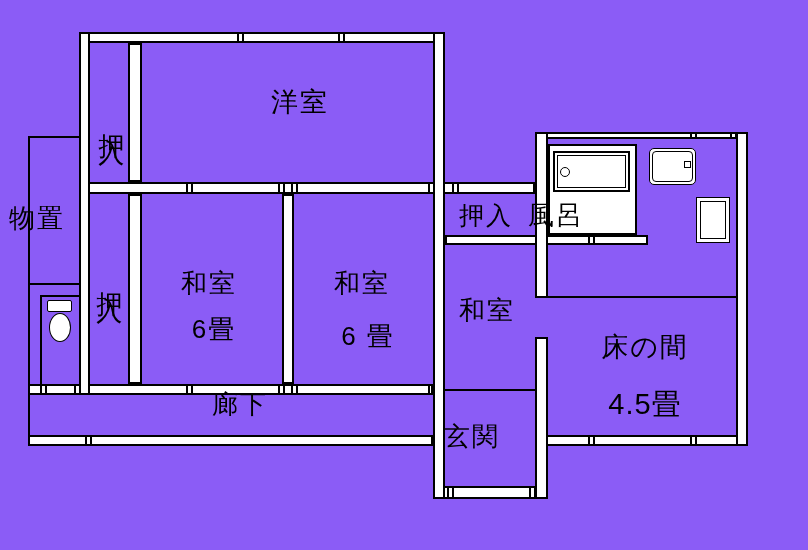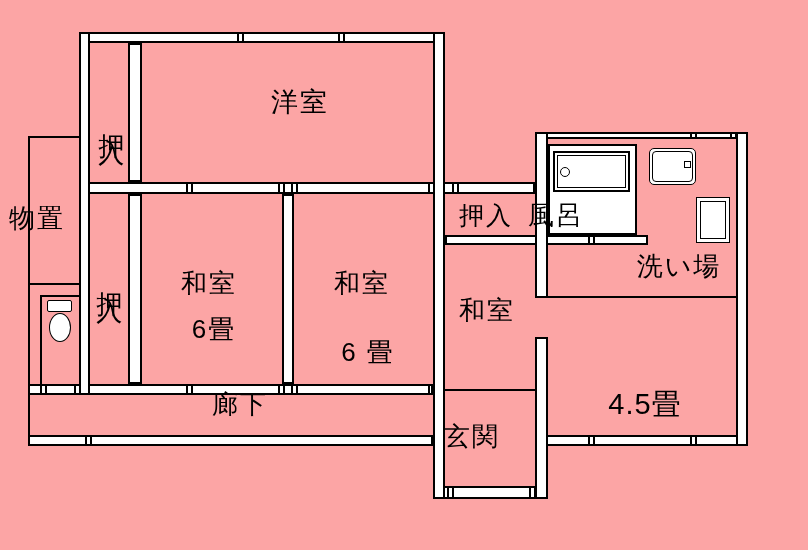--- a/index.html
+++ b/index.html
@@ -1,17 +1,17 @@
 <!DOCTYPE html>
 <html><head>
 <meta charset="utf-8">
 <style>
   html,body{margin:0;padding:0;background:#ffffff;}
   .plan{
-    position:relative;width:808px;height:550px;background:#fca5a5;overflow:hidden;
+    position:relative;width:808px;height:550px;background:#8b5cf6;overflow:hidden;
     font-family:"Liberation Sans","DejaVu Sans",sans-serif;color:#000;
   }
   
   .wall{position:absolute;box-sizing:border-box;border:2px solid #000;background:#fff;}
   
   .line{position:absolute;background:#000;}
   
   .box{position:absolute;box-sizing:border-box;border:2px solid #000;background:#fff;}
   .thin{border-width:1.5px;}
   
@@ -98,26 +98,26 @@
 
   <div class="lbl" style="left:300px;top:102px;font-size:27px">洋室</div>
   <div class="lbl-v" style="left:111px;top:118px">押入</div>
   <div class="lbl" style="left:37px;top:218px">物置</div>
   <div class="lbl-v" style="left:109px;top:276px">押入</div>
 
   <div class="lbl" style="left:209px;top:283px">和室</div>
   <div class="lbl" style="left:214px;top:329px">6畳</div>
 
   <div class="lbl" style="left:362px;top:283px">和室</div>
-  <div class="lbl" style="left:368px;top:352px">6 畳</div>
+  <div class="lbl" style="left:368px;top:336px">6 畳</div>
 
   <div class="lbl" style="left:486px;top:215px;font-size:25px">押入</div>
   <div class="lbl" style="left:487px;top:310px">和室</div>
   <div class="lbl" style="left:472px;top:436px">玄関</div>
 
   <div class="lbl" style="left:556px;top:215px">風呂</div>
-  <div class="lbl" style="left:679px;top:266px">洗い場</div>
 
+  <div class="lbl" style="left:645px;top:347px;font-size:27px">床の間</div>
   <div class="lbl" style="left:645px;top:404px;font-size:29px;letter-spacing:1px">4.5畳</div>
 
   <div class="lbl" style="left:240px;top:404px">廊下</div>
 
 </div>
 
 </body></html>

